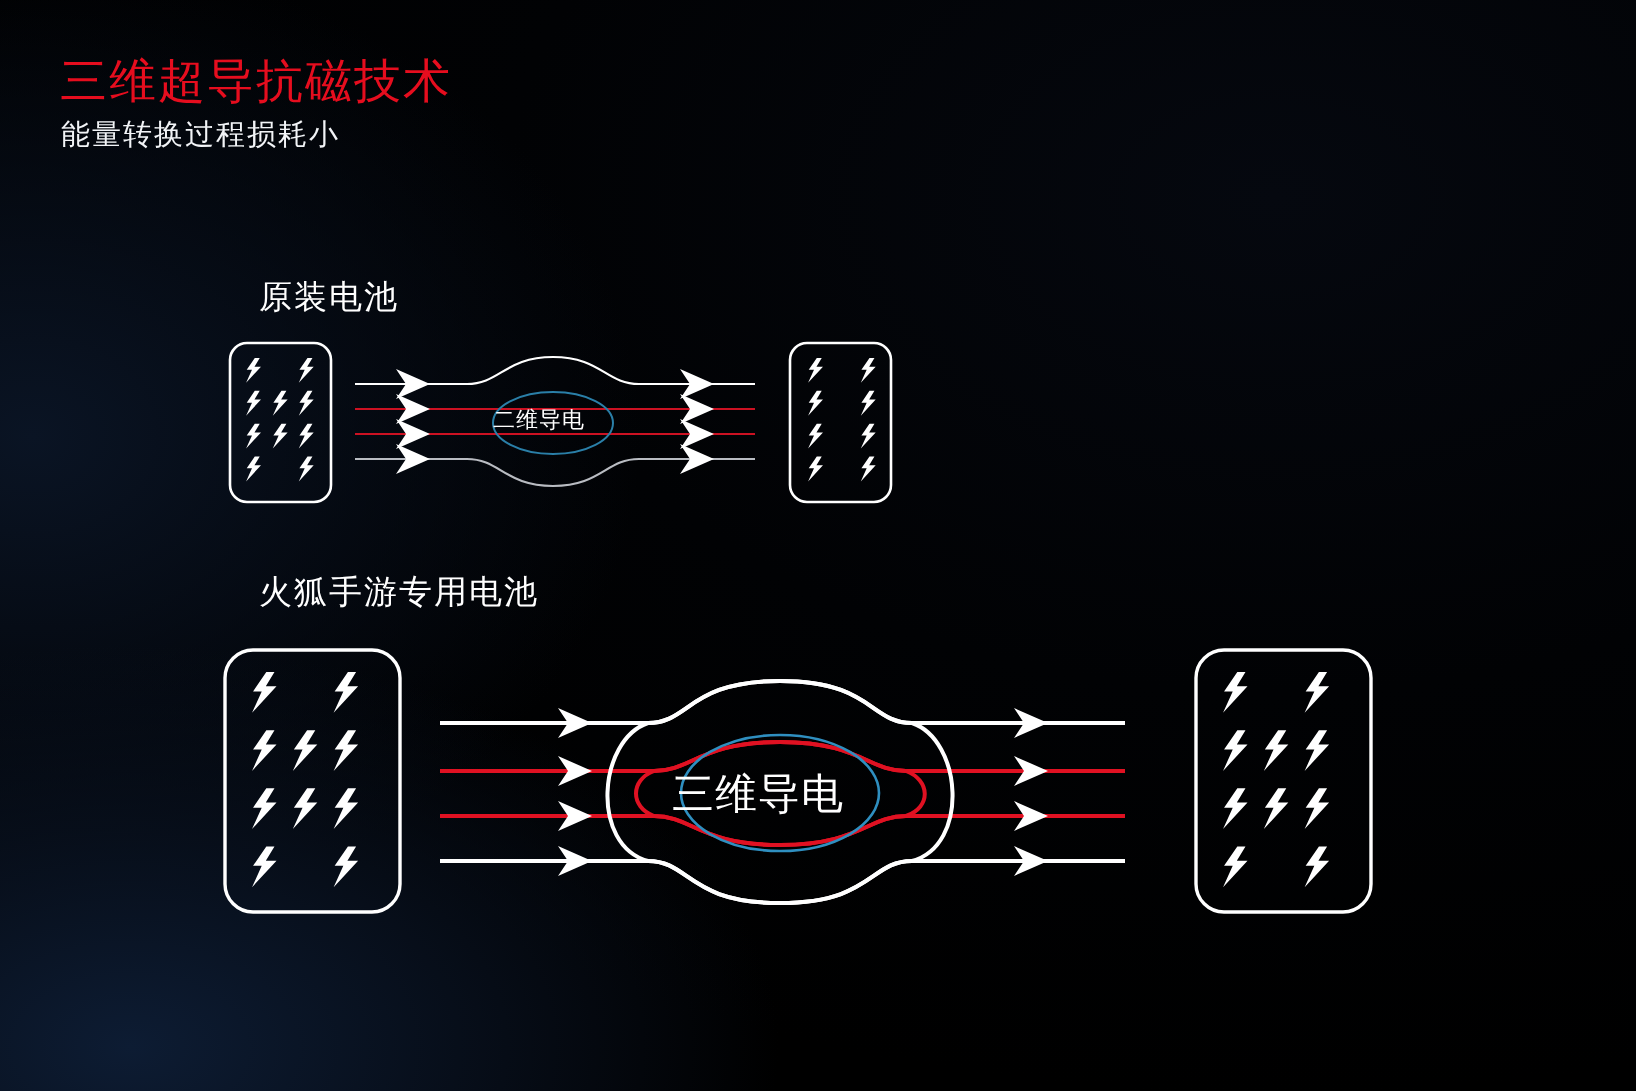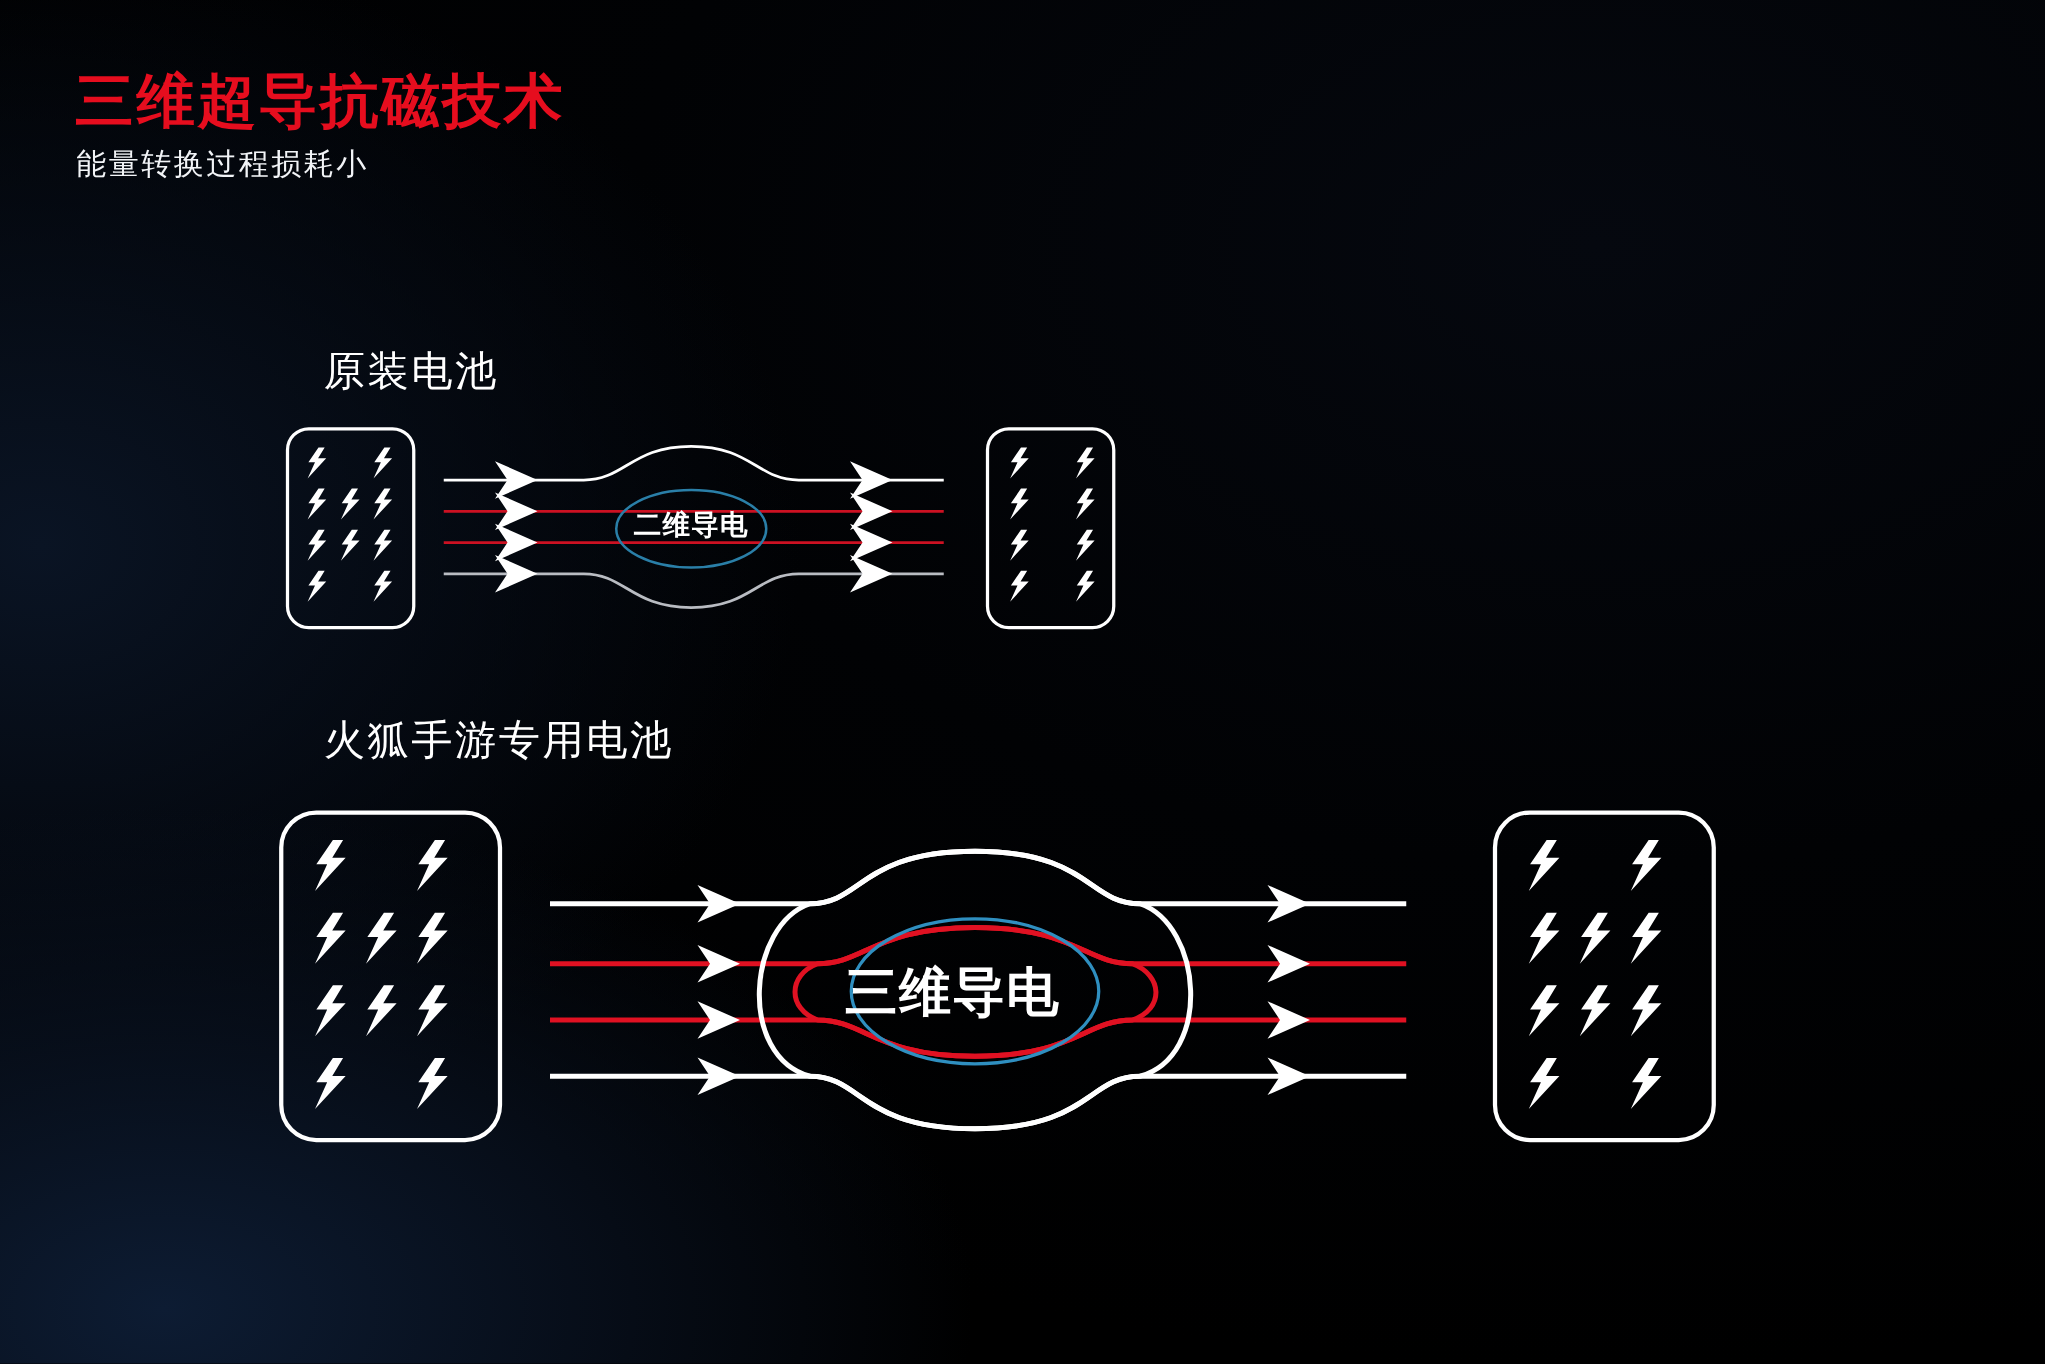--- a/index.html
+++ b/index.html
@@ -21,31 +21,31 @@
       radial-gradient(ellipse 1400px 900px at 78% 18%, #05080f 0%, #010204 55%, #000000 100%),
       #000000;
   }
 
   
   .title {
     position: absolute;
     left: 60px;
     top: 56px;
     font-size: 47px;
-    font-weight: 700;
+    font-weight: 400;
     letter-spacing: 2px;
     color: #e60d1e;
     line-height: 1.05;
     white-space: nowrap;
   }
   .subtitle {
     position: absolute;
     left: 61px;
     top: 119px;
-    font-size: 24px;
+    font-size: 29px;
     font-weight: 400;
     letter-spacing: 2px;
     color: #f2f4f7;
     line-height: 1.1;
     white-space: nowrap;
   }
   .section-label {
     position: absolute;
     font-size: 33px;
     font-weight: 400;
@@ -64,23 +64,21 @@
     top: 0;
     width: 1636px;
     height: 1091px;
     pointer-events: none;
   }
 
   .ellipse-caption {
     position: absolute;
     color: #ffffff;
     white-space: nowrap;
-    text-align: center;
     letter-spacing: 1px;
-    font-weight: bold;
   }
   #caption-top {
     left: 493px;
     top: 405px;
     width: 120px;
     font-size: 22px;
   }
   #caption-bottom {
     left: 672px;
     top: 766px;

